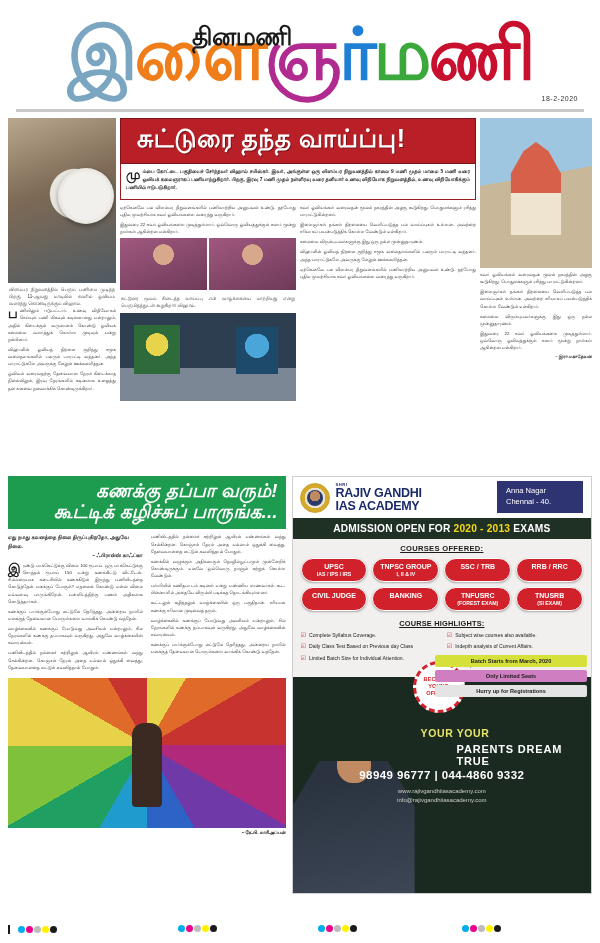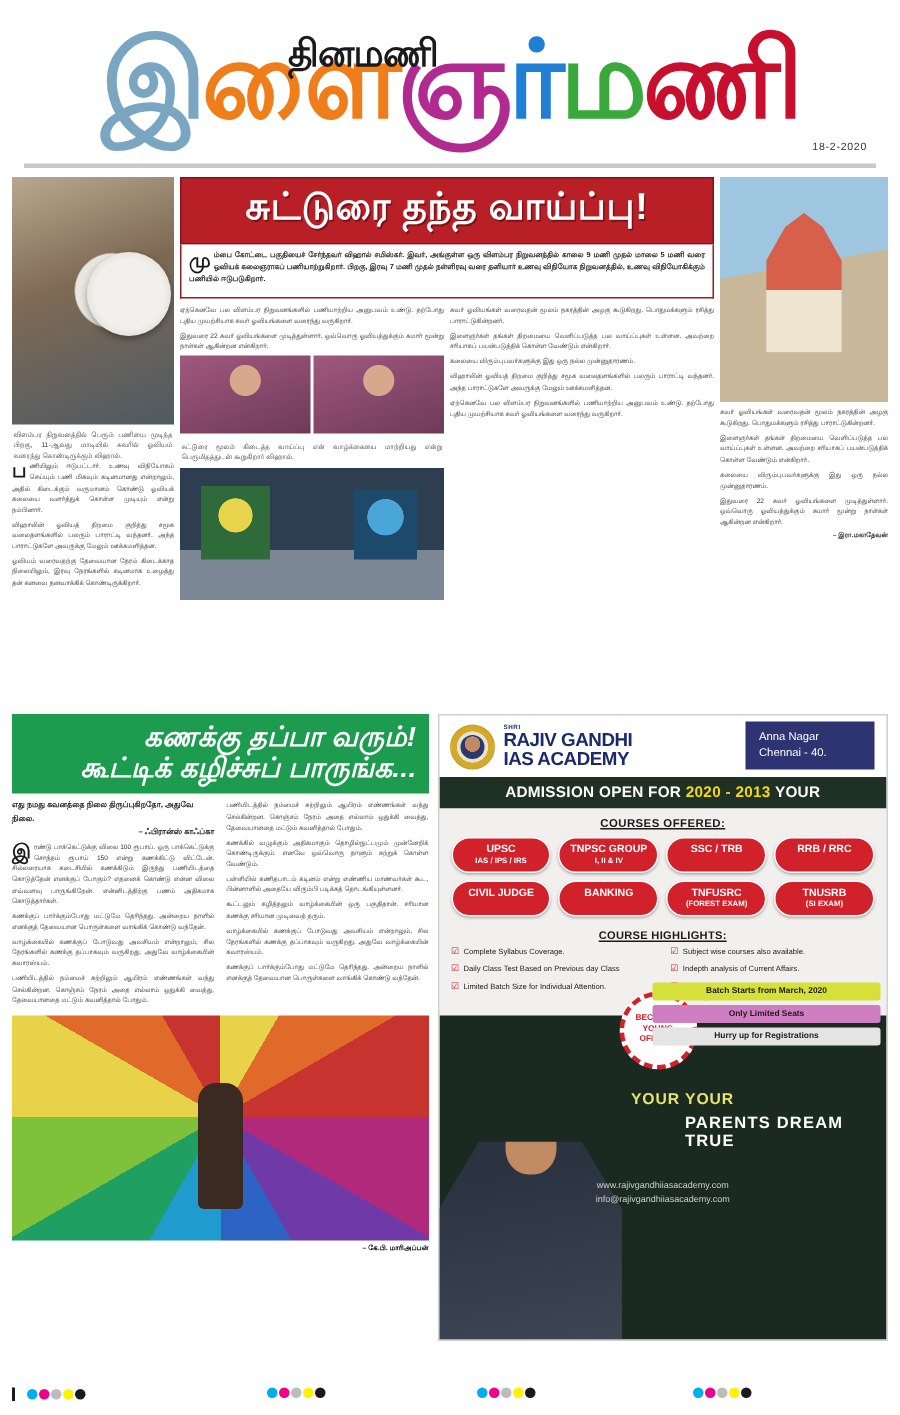--- a/index.html
+++ b/index.html
@@ -40,21 +40,21 @@
     content:""; position:absolute; left:46%; top:30%; width:56px; height:56px;
     border-radius:50%; background: radial-gradient(circle,#f2f0ec 58%, #cfc9c1 100%);
     box-shadow: 0 2px 5px rgba(0,0,0,.35);
   }
   .cap { font-size:4.6px; line-height:1.55; color:#3a3a3a; text-align:justify; padding:3px 1px 0; }
   .body-txt { font-size:4.4px; line-height:1.62; color:#2e2e2e; text-align:justify; }
   .body-txt p { margin-bottom: 3px; }
   .body-txt .drop:first-letter { font-size: 13px; font-weight:700; float:left; line-height:.85; padding:1px 2px 0 0; color:#1a1a1a; }
 
   .headline-red {
-    background:#b81f26; color:#fff; text-align:center;
+    background:#b81f26; color:#fff; text-align:left;
     font-size: 25px; font-weight: 900; letter-spacing:.5px;
     padding: 5px 16px 7px; border:1px solid #7d1519;
     text-shadow: 1px 1px 0 rgba(0,0,0,.35);
   }
   .lead { border:1px solid #9c1b20; border-top:none; padding:4px 5px; background:#fff; }
   .lead .body-txt { font-size:4.9px; font-weight:600; color:#1f1f1f; }
 
   .midgrid { display:flex; gap:4px; margin-top:4px; }
   .midgrid .c { flex:1; }
   .portraits { display:flex; gap:2px; margin:2px 0; }
@@ -277,21 +277,21 @@
             <div class="ad-name">RAJIV GANDHI</div>
             <div class="ad-name">IAS ACADEMY</div>
           </div>
           <div class="ad-loc">
             <div>Anna Nagar</div>
             <div>Chennai - 40.</div>
           </div>
         </div>
 
         <div class="ad-admission">
-          <span>ADMISSION OPEN FOR </span><span class="yel">2020 - 2013</span><span> YOUR</span>
+          <span>ADMISSION OPEN FOR </span><span class="yel">2020 - 2013</span><span> EXAMS</span>
         </div>
 
         <div class="ad-body">
           <div class="ad-sub">COURSES OFFERED:</div>
           <div class="pills">
             <div class="pill">
               <span class="t1">UPSC</span>
               <span class="t2">IAS / IPS / IRS</span>
             </div>
             <div class="pill">
@@ -362,20 +362,21 @@
         <div class="ad-lower">
           <div class="ad-person"></div>
           <div class="badge-circle">BECOME A YOUNG OFFICER</div>
           <div class="ribbons">
             <div class="ribbon r1">Batch Starts from March, 2020</div>
             <div class="ribbon r2">Only Limited Seats</div>
             <div class="ribbon r3">Hurry up for Registrations</div>
           </div>
           <div class="make-your">YOUR YOUR</div>
           <div class="parents">PARENTS  DREAM TRUE</div>
+          <div class="phones">98949 96777  |  044-4860 9332</div>
           <div class="weblines">
             <div>www.rajivgandhiiasacademy.com</div>
             <div>info@rajivgandhiiasacademy.com</div>
           </div>
         </div>
       </div>
     </div>
   </div>
 
   <div class="cmyk-bar">

